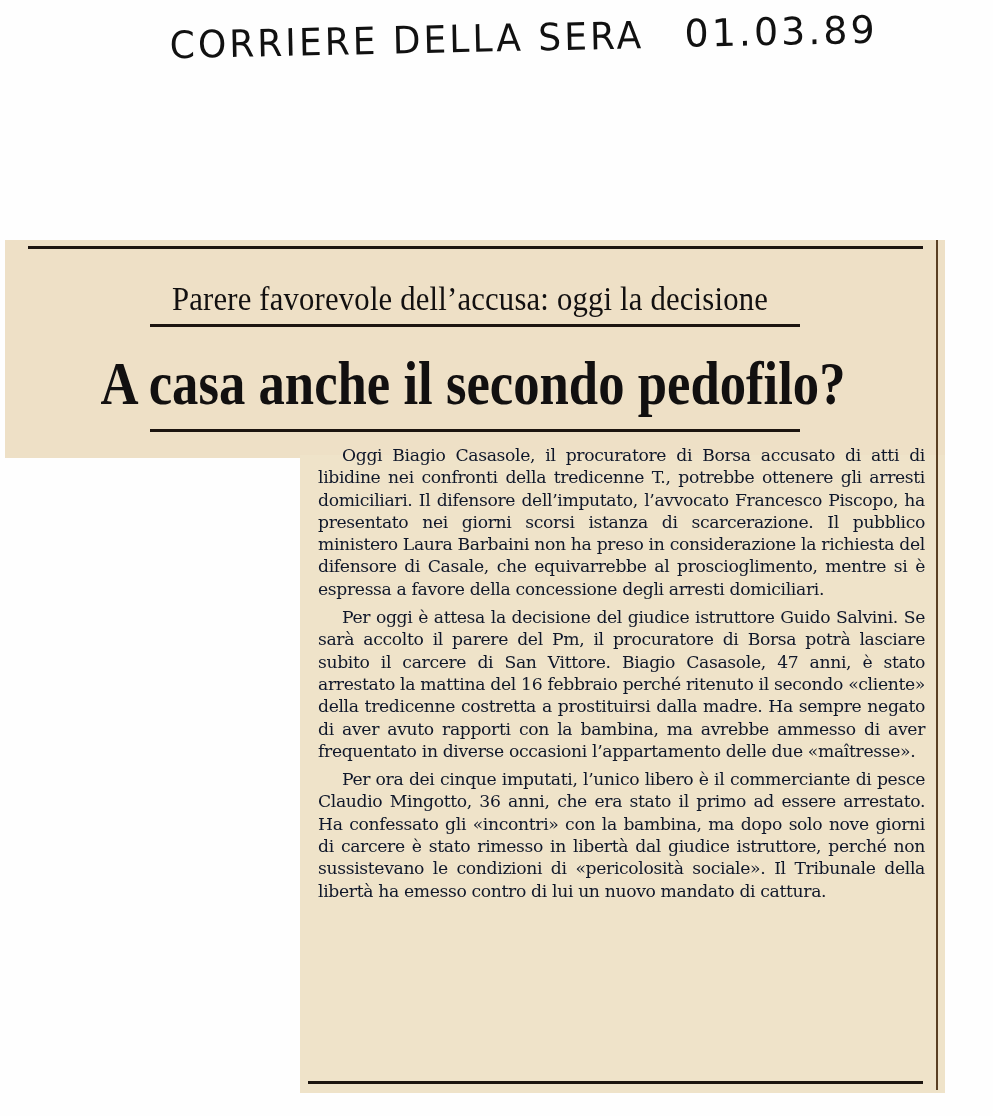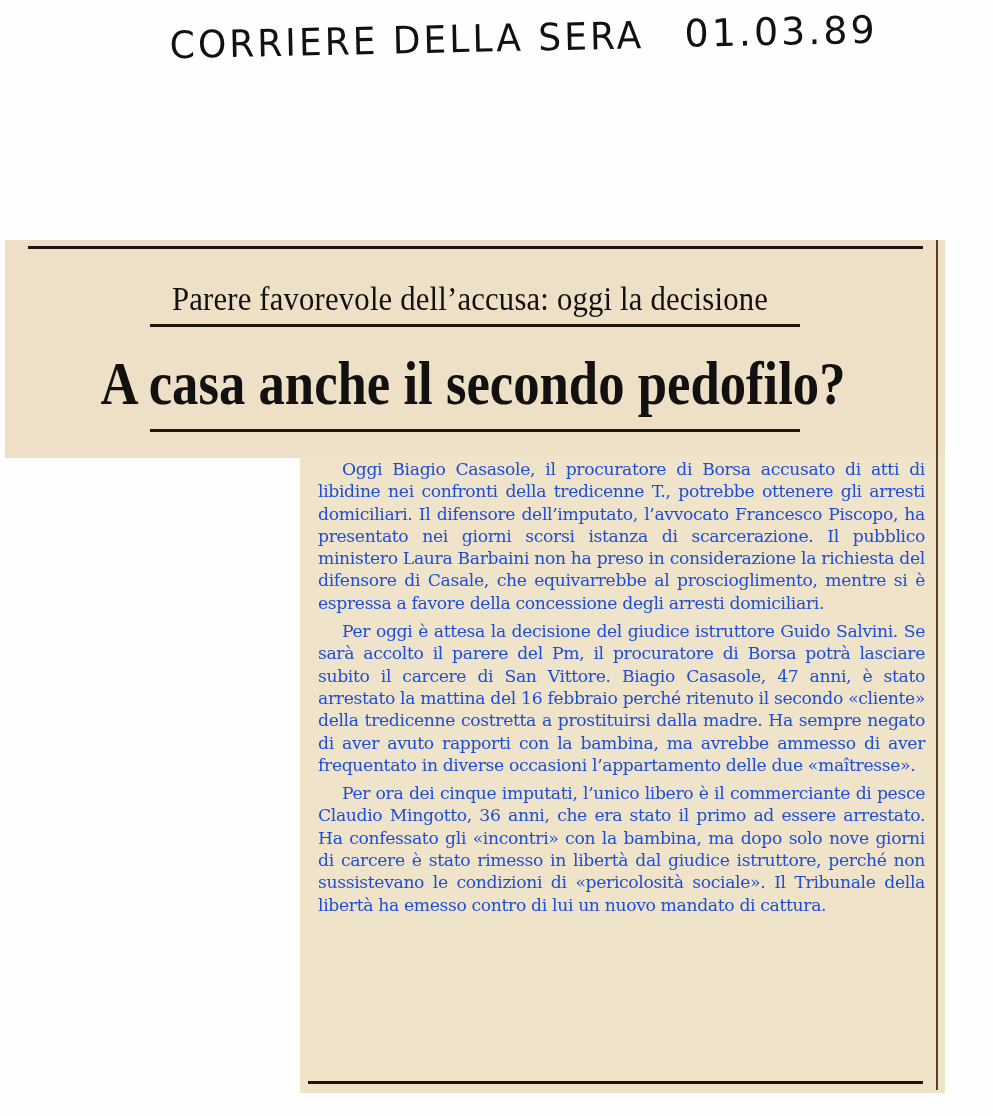--- a/index.html
+++ b/index.html
@@ -48,23 +48,23 @@
     .headline {
       position: absolute; left: 0; top: 352px; width: 946px; text-align: center;
       font-family: "Liberation Serif", serif; font-weight: bold; font-size: 62px;
       color: #121010; line-height: 1; white-space: nowrap;
       transform: scaleX(0.85); transform-origin: 473px 0;
     }
     .rule-under {
       position: absolute; left: 150px; top: 429px; width: 650px; height: 3px; background: #1c1510;
     }
     .article {
-      position: absolute; left: 318px; top: 458px; width: 607px;
+      position: absolute; left: 318px; top: 444px; width: 607px;
       font-family: "DejaVu Serif", serif; font-size: 17.2px; line-height: 22.3px;
-      color: #1d4ed8; text-align: justify;
+      color: #0f172a; text-align: justify;
       letter-spacing: -0.35px;
     }
     .article p { margin: 0 0 6px 0; text-indent: 24px; hyphens: manual; }
     .rule-bottom {
       position: absolute; left: 308px; top: 1081px; width: 615px; height: 3px; background: #1c1510;
     }
   </style>
 </head>
 <body>
 

